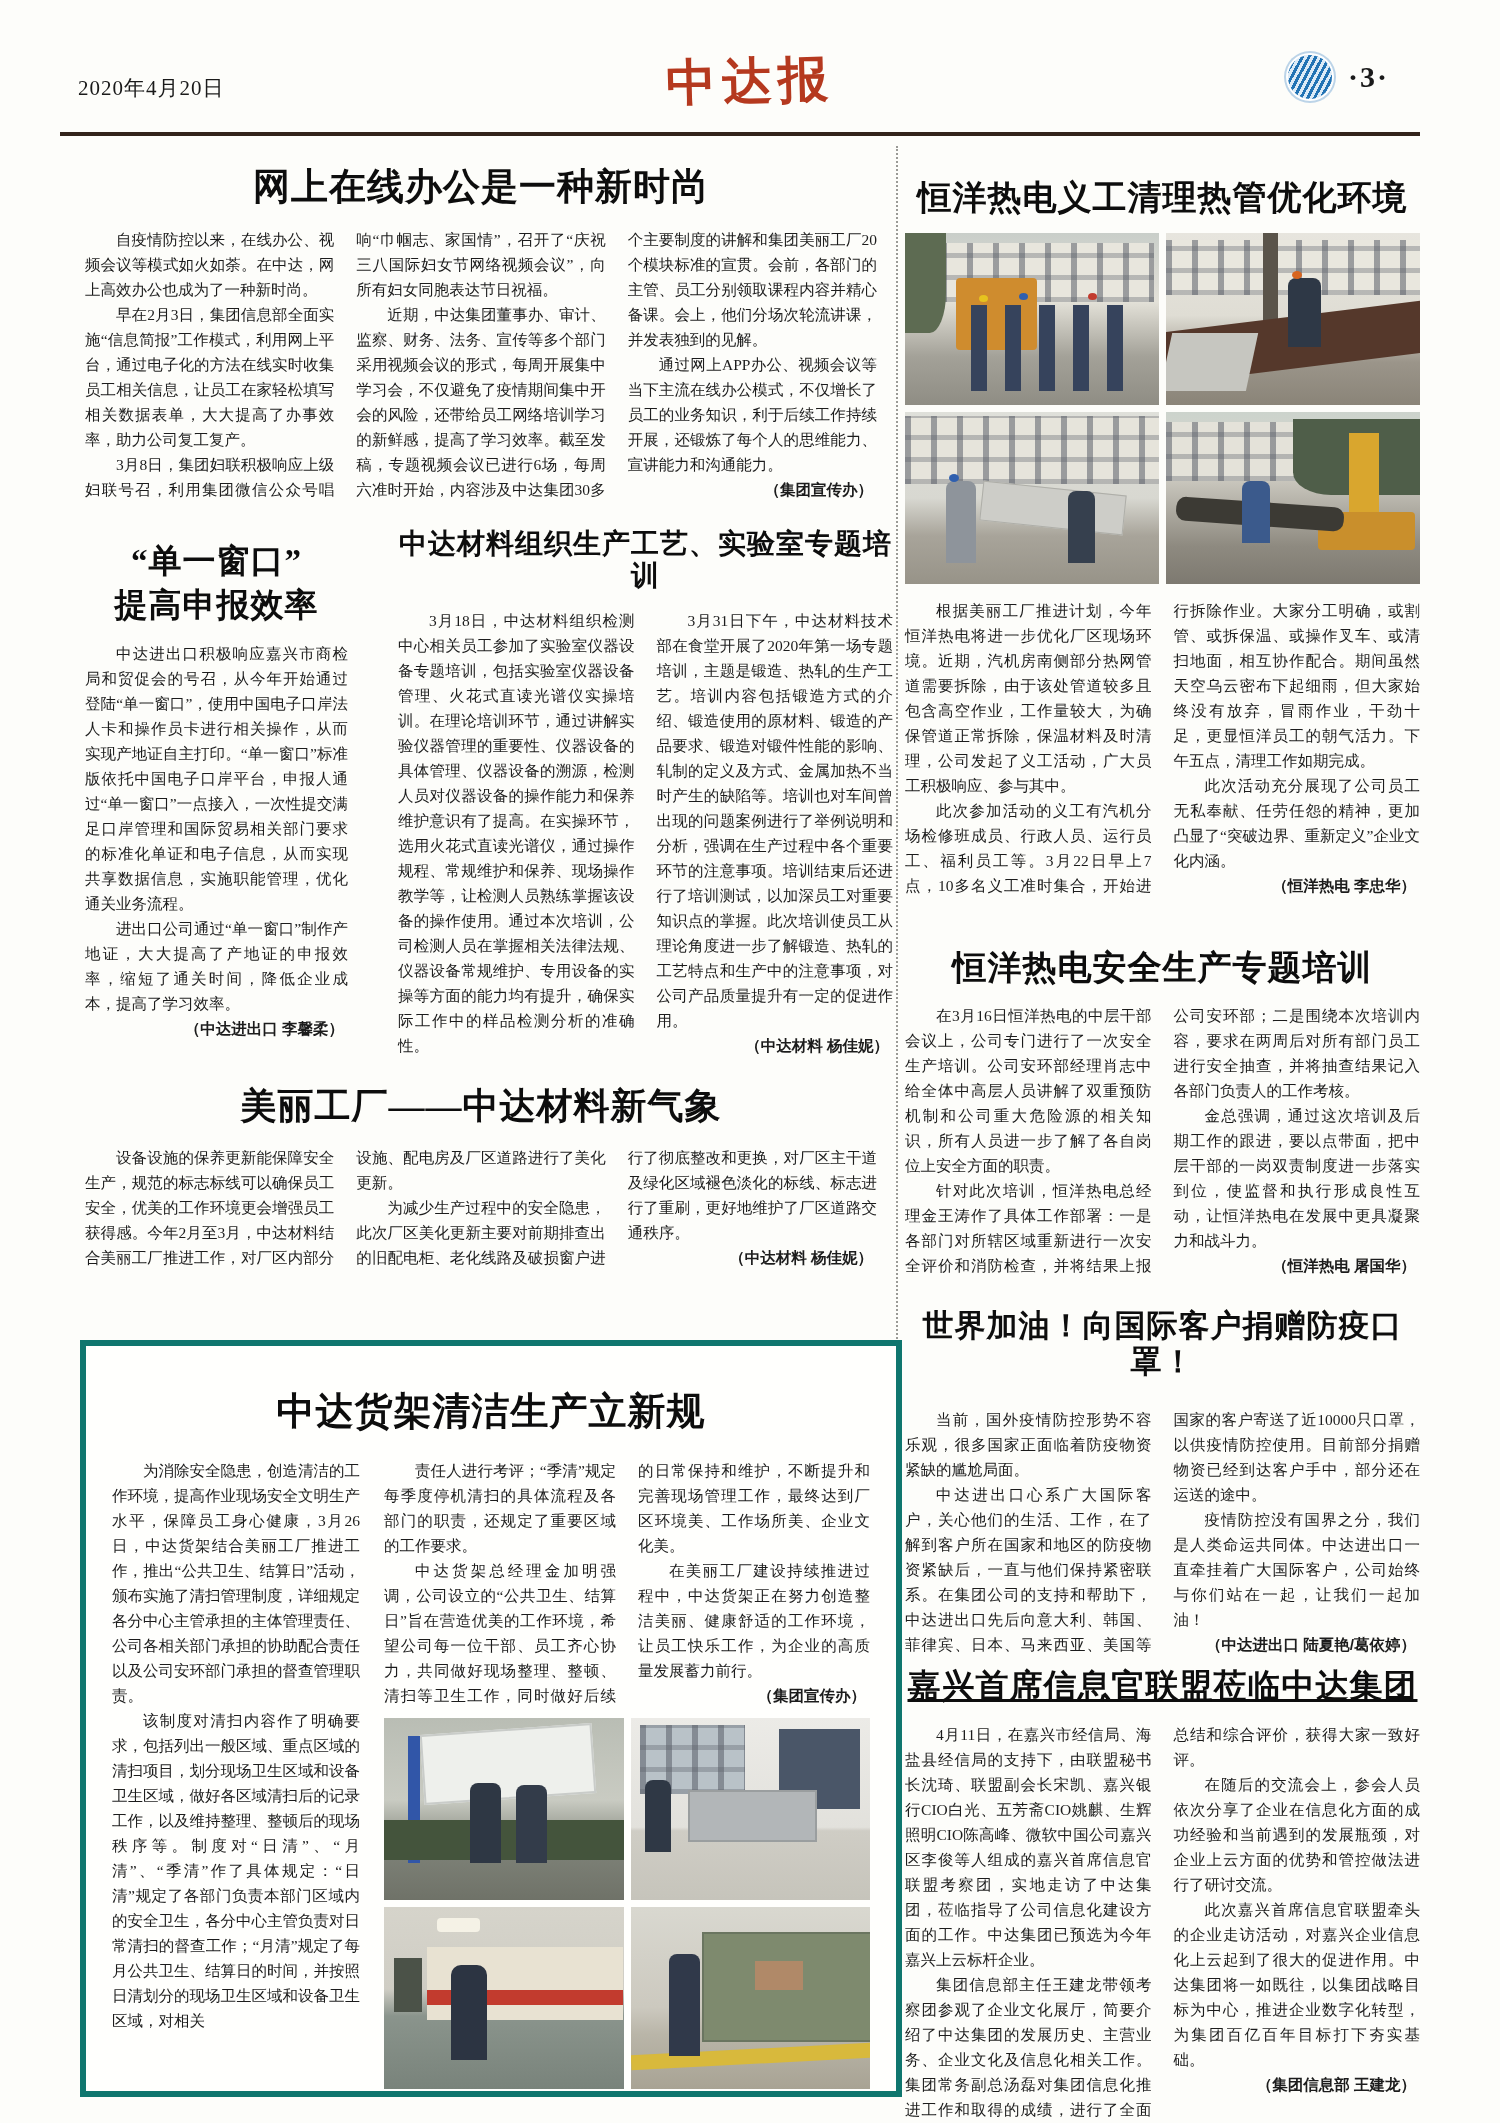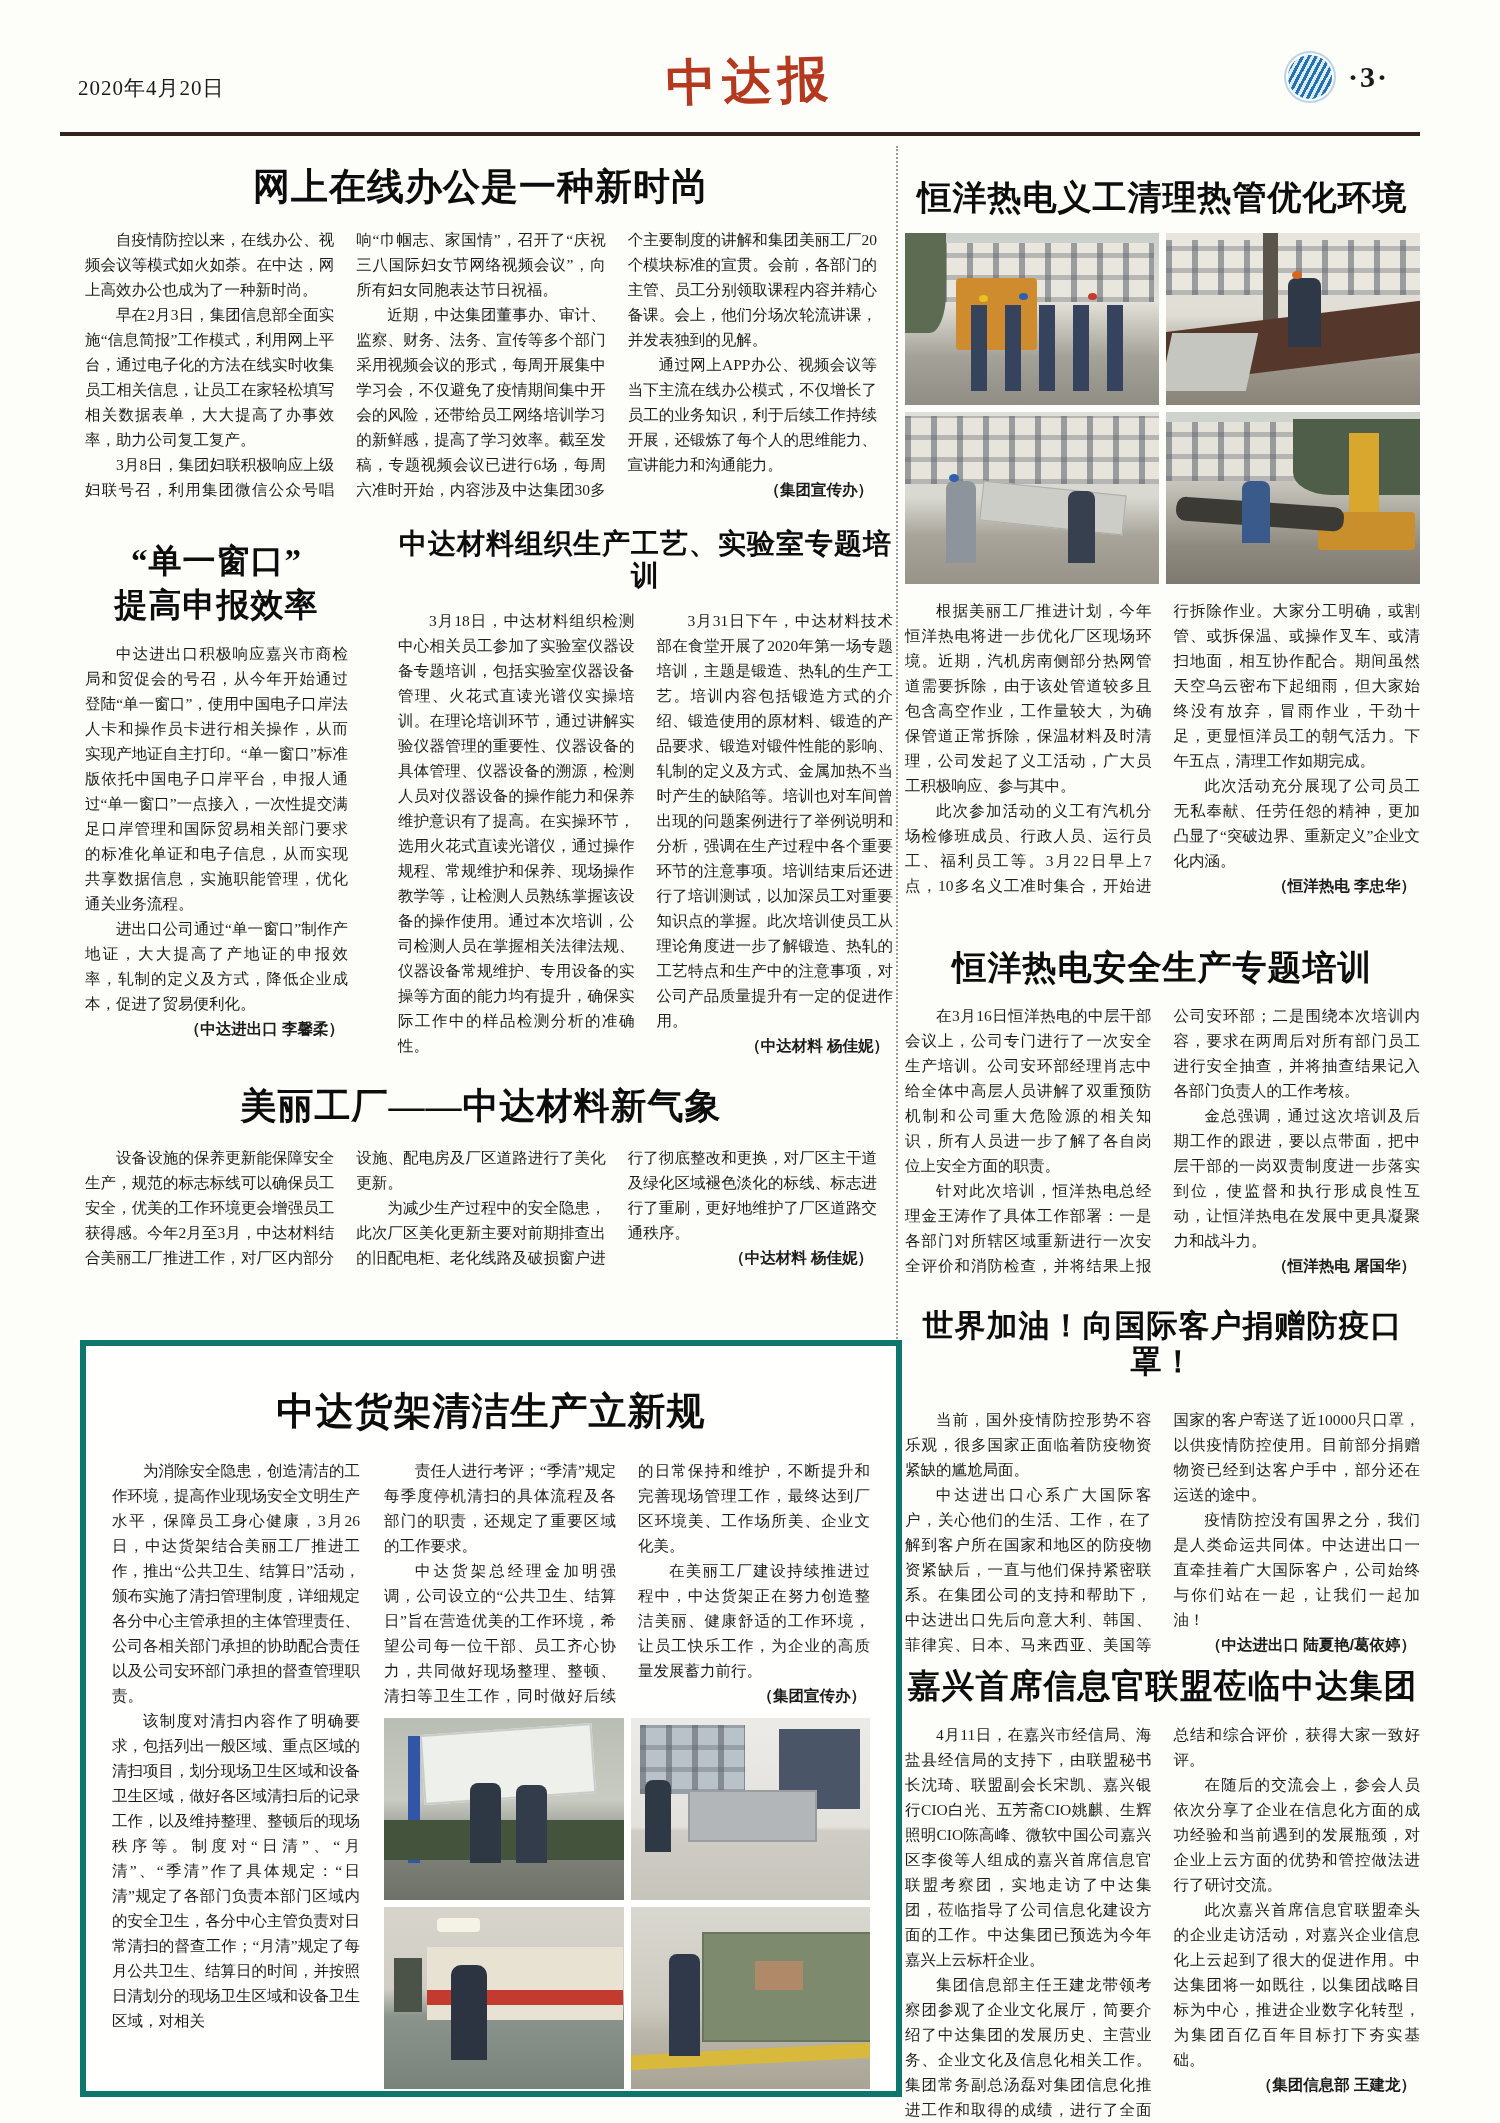--- a/index.html
+++ b/index.html
@@ -52,21 +52,21 @@
       <p>通过网上APP办公、视频会议等当下主流在线办公模式，不仅增长了员工的业务知识，利于后续工作持续开展，还锻炼了每个人的思维能力、宣讲能力和沟通能力。</p>
       <p class="byline">（集团宣传办）</p>
     </div>
   </div>
 
   <div class="abs" style="left:85px;top:543px;width:263px;">
     <div class="headline" style="font-size:33px;">“单一窗口”</div>
     <div class="headline" style="font-size:33px;margin-top:6px;">提高申报效率</div>
     <div class="body-text" style="margin-top:16px;">
       <p>中达进出口积极响应嘉兴市商检局和贸促会的号召，从今年开始通过登陆“单一窗口”，使用中国电子口岸法人卡和操作员卡进行相关操作，从而实现产地证自主打印。“单一窗口”标准版依托中国电子口岸平台，申报人通过“单一窗口”一点接入，一次性提交满足口岸管理和国际贸易相关部门要求的标准化单证和电子信息，从而实现共享数据信息，实施职能管理，优化通关业务流程。</p>
-      <p>进出口公司通过“单一窗口”制作产地证，大大提高了产地证的申报效率，轧制的定义及方式，降低企业成本，促进了贸易便利化。</p>
+      <p>进出口公司通过“单一窗口”制作产地证，大大提高了产地证的申报效率，缩短了通关时间，降低企业成本，提高了学习效率。</p>
       <p class="byline">（中达进出口 李馨柔）</p>
     </div>
   </div>
 
   <div class="abs" style="left:382px;top:528px;width:495px;margin-left:16px;">
     <div class="headline" style="font-size:28px;">中达材料组织生产工艺、实验室专题培训</div>
     <div class="body-text cols2" style="margin-top:16px;">
       <p>3月18日，中达材料组织检测中心相关员工参加了实验室仪器设备专题培训，包括实验室仪器设备管理、火花式直读光谱仪实操培训。在理论培训环节，通过讲解实验仪器管理的重要性、仪器设备的具体管理、仪器设备的溯源，检测人员对仪器设备的操作能力和保养维护意识有了提高。在实操环节，选用火花式直读光谱仪，通过操作规程、常规维护和保养、现场操作教学等，让检测人员熟练掌握该设备的操作使用。通过本次培训，公司检测人员在掌握相关法律法规、仪器设备常规维护、专用设备的实操等方面的能力均有提升，确保实际工作中的样品检测分析的准确性。</p>
       <p>3月31日下午，中达材料技术部在食堂开展了2020年第一场专题培训，主题是锻造、热轧的生产工艺。培训内容包括锻造方式的介绍、锻造使用的原材料、锻造的产品要求、锻造对锻件性能的影响、轧制的定义及方式、金属加热不当时产生的缺陷等。培训也对车间曾出现的问题案例进行了举例说明和分析，强调在生产过程中各个重要环节的注意事项。培训结束后还进行了培训测试，以加深员工对重要知识点的掌握。此次培训使员工从理论角度进一步了解锻造、热轧的工艺特点和生产中的注意事项，对公司产品质量提升有一定的促进作用。</p>
       <p class="byline">（中达材料 杨佳妮）</p>
@@ -194,21 +194,21 @@
     <div class="headline" style="font-size:31px;">世界加油！向国际客户捐赠防疫口罩！</div>
     <div class="body-text cols2" style="margin-top:28px;">
       <p>当前，国外疫情防控形势不容乐观，很多国家正面临着防疫物资紧缺的尴尬局面。</p>
       <p>中达进出口心系广大国际客户，关心他们的生活、工作，在了解到客户所在国家和地区的防疫物资紧缺后，一直与他们保持紧密联系。在集团公司的支持和帮助下，中达进出口先后向意大利、韩国、菲律宾、日本、马来西亚、美国等国家的客户寄送了近10000只口罩，以供疫情防控使用。目前部分捐赠物资已经到达客户手中，部分还在运送的途中。</p>
       <p>疫情防控没有国界之分，我们是人类命运共同体。中达进出口一直牵挂着广大国际客户，公司始终与你们站在一起，让我们一起加油！</p>
       <p class="byline">（中达进出口 陆夏艳/葛依婷）</p>
     </div>
   </div>
 
   <div class="abs" style="left:905px;top:1668px;width:515px;">
-    <div class="headline" style="font-size:33px;">嘉兴首席信息官联盟莅临中达集团</div>
+    <div class="headline" style="font-size:33px;text-decoration:underline;">嘉兴首席信息官联盟莅临中达集团</div>
     <div class="body-text cols2" style="margin-top:16px;">
       <p>4月11日，在嘉兴市经信局、海盐县经信局的支持下，由联盟秘书长沈琦、联盟副会长宋凯、嘉兴银行CIO白光、五芳斋CIO姚麒、生辉照明CIO陈高峰、微软中国公司嘉兴区李俊等人组成的嘉兴首席信息官联盟考察团，实地走访了中达集团，莅临指导了公司信息化建设方面的工作。中达集团已预选为今年嘉兴上云标杆企业。</p>
       <p>集团信息部主任王建龙带领考察团参观了企业文化展厅，简要介绍了中达集团的发展历史、主营业务、企业文化及信息化相关工作。集团常务副总汤磊对集团信息化推进工作和取得的成绩，进行了全面总结和综合评价，获得大家一致好评。</p>
       <p>在随后的交流会上，参会人员依次分享了企业在信息化方面的成功经验和当前遇到的发展瓶颈，对企业上云方面的优势和管控做法进行了研讨交流。</p>
       <p>此次嘉兴首席信息官联盟牵头的企业走访活动，对嘉兴企业信息化上云起到了很大的促进作用。中达集团将一如既往，以集团战略目标为中心，推进企业数字化转型，为集团百亿百年目标打下夯实基础。</p>
       <p class="byline">（集团信息部 王建龙）</p>
     </div>
   </div>
 
 </div>

